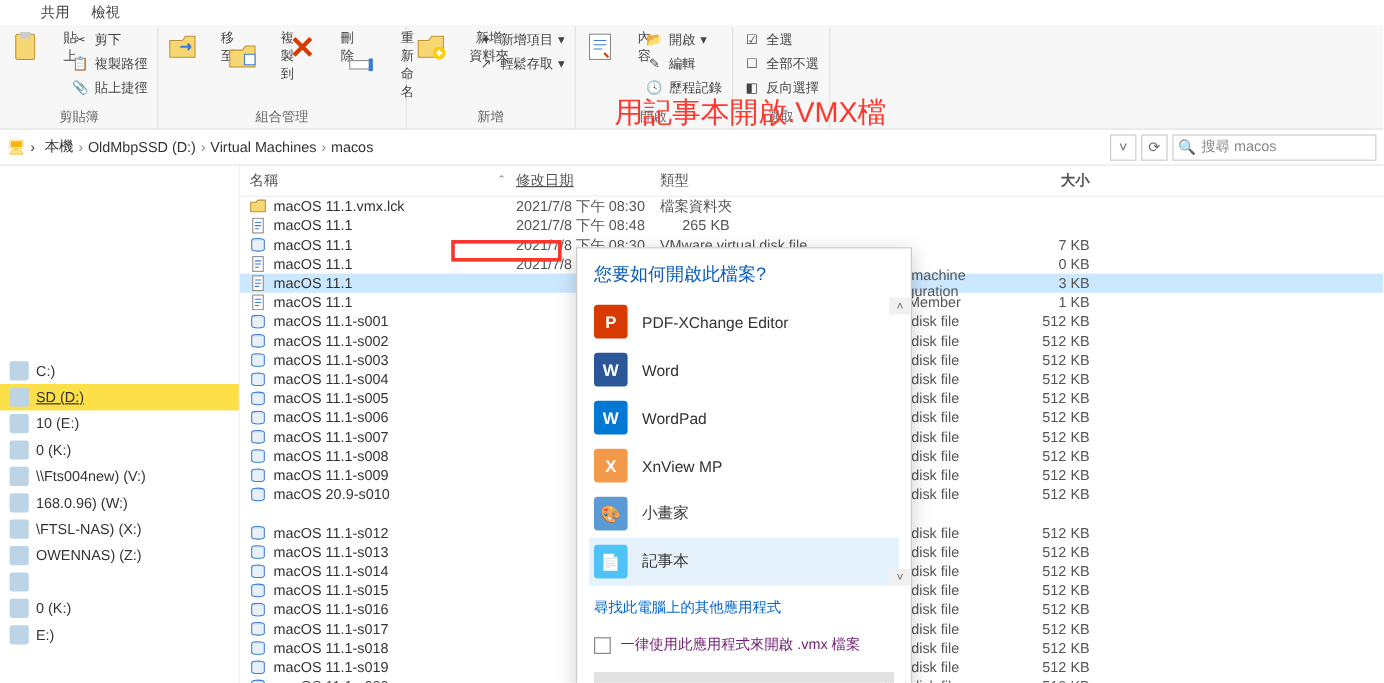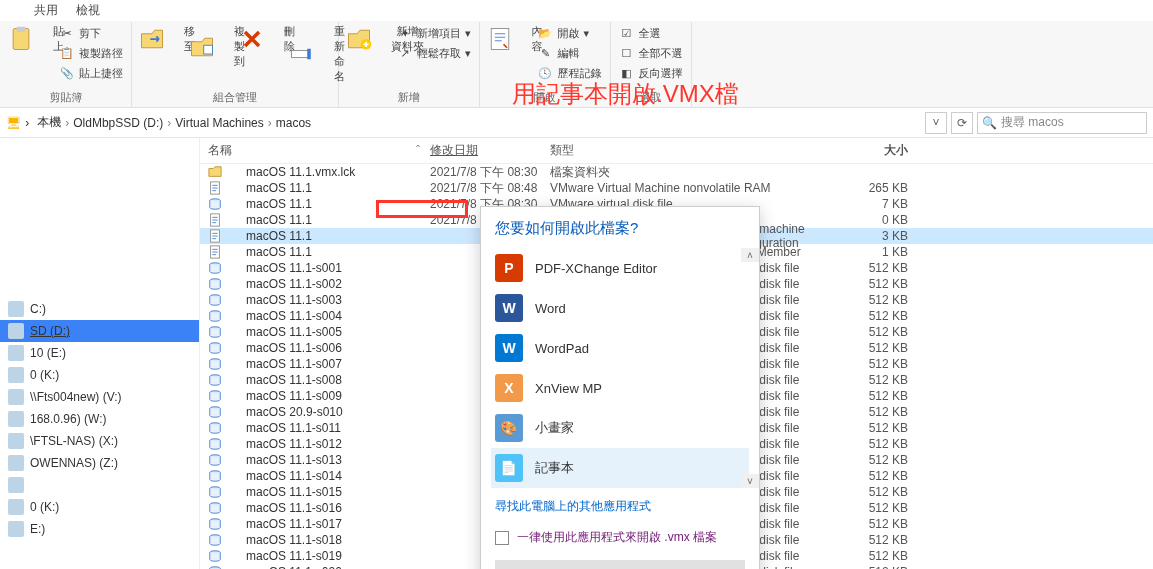--- a/index.html
+++ b/index.html
@@ -26,33 +26,33 @@
   .crumbs { display: flex; align-items: center; gap: 4px; flex: 1; font-size: 12px; color: #333; padding: 4px; }
   .crumbs .sep { color: #888; }
   .addr-tail { display: flex; gap: 4px; align-items: center; }
   .addr-tail .btn { width: 22px; height: 22px; border: 1px solid #ccc; display:flex; align-items:center; justify-content:center; background:#fff; color:#666; }
   .searchbox { width: 170px; height: 22px; border: 1px solid #ccc; display: flex; align-items: center; padding: 0 4px; color: #888; gap:4px; }
   
   
   .main { display: flex; height: calc(569px - 18px - 82px - 30px); }
   .nav { width: 200px; border-right: 1px solid #eee; padding-top: 160px; font-size: 12px; color: #333; }
   .nav-item { padding: 3px 8px; display:flex; align-items:center; gap:6px; }
-  .nav-item.sel { background: #3b82f6; text-decoration: underline; }
+  .nav-item.sel { background: #fde047; text-decoration: underline; }
   .nav-icon { width:16px; height:16px; display:inline-block; border-radius:2px; }
   
   .list { flex: 1; display: flex; flex-direction: column; position: relative; }
   .cols { display: flex; border-bottom: 1px solid #eee; font-size: 12px; color: #555; padding: 4px 0; }
   .col-name { width: 230px; padding-left: 8px; display:flex; align-items:center; gap:6px; }
   .col-date { width: 120px; text-decoration: underline; }
   .col-type { width: 300px; }
   .col-size { width: 80px; text-align: right; padding-right: 22px; font-weight: bold; }
   
   .rows { flex: 1; overflow: hidden; position: relative; }
   .row { display: flex; font-size: 12px; color: #333; padding: 1px 0; height: 16px; align-items: center; }
-  .row .c-name { width: 230px; padding-left: 8px; display: flex; align-items: center; gap: 24px; overflow:hidden; }
+  .row .c-name { width: 230px; padding-left: 8px; display: flex; align-items: center; gap: 6px; overflow:hidden; }
   .row .c-date { width: 120px; color: #555; }
   .row .c-type { width: 300px; color: #555; }
   .row .c-size { width: 80px; text-align: right; color: #555; padding-right: 22px; }
   .row.sel { background: #cce8ff; }
   .fi { width: 14px; height: 14px; display:inline-flex; align-items:center; justify-content:center; flex-shrink:0; }
   .fi svg { width:14px; height:14px; }
   
   
   .redtext { position:absolute; color:#ff362b; font-size:24px; font-weight:400; }
   .redbox  { position:absolute; border:3px solid #ff362b; pointer-events:none; }
@@ -322,21 +322,20 @@
           <div class="c-name">
             <span class="fi">
               <svg viewBox="0 0 16 16">
                 <rect x="3" y="1" width="10" height="14" fill="#fff" stroke="#888"></rect>
                 <path d="M5 5h6M5 8h6M5 11h4" stroke="#3a7bd5"></path>
               </svg>
             </span>
             <span>macOS 11.1</span>
           </div>
           <div class="c-date">2021/7/8 下午 08:48</div>
-          <div class="c-type">VMware Virtual Machine nonvolatile RAM</div>
           <div class="c-size">265 KB</div>
         </div>
         <div class="row">
           <div class="c-name">
             <span class="fi">
               <svg viewBox="0 0 16 16">
                 <ellipse cx="8" cy="4" rx="6" ry="2" fill="#cfe3f5" stroke="#3a7bd5"></ellipse>
                 <path d="M2 4v8a6 2 0 0 0 12 0V4" fill="#e8f1fb" stroke="#3a7bd5"></path>
               </svg>
             </span>
@@ -522,29 +521,20 @@
                 <path d="M2 4v8a6 2 0 0 0 12 0V4" fill="#e8f1fb" stroke="#3a7bd5"></path>
               </svg>
             </span>
             <span>macOS 20.9-s010</span>
           </div>
           <div class="c-date" style="visibility: hidden;"></div>
           <div class="c-type" style="padding-left: 180px; width: 300px;">irtual disk file</div>
           <div class="c-size">512 KB</div>
         </div>
         <div class="row">
-          <div class="c-name">
-            <span class="fi">
-              <svg viewBox="0 0 16 16">
-                <ellipse cx="8" cy="4" rx="6" ry="2" fill="#cfe3f5" stroke="#3a7bd5"></ellipse>
-                <path d="M2 4v8a6 2 0 0 0 12 0V4" fill="#e8f1fb" stroke="#3a7bd5"></path>
-              </svg>
-            </span>
-            <span>macOS 11.1-s011</span>
-          </div>
           <div class="c-date" style="visibility: hidden;"></div>
           <div class="c-type" style="padding-left: 180px; width: 300px;">irtual disk file</div>
           <div class="c-size">512 KB</div>
         </div>
         <div class="row">
           <div class="c-name">
             <span class="fi">
               <svg viewBox="0 0 16 16">
                 <ellipse cx="8" cy="4" rx="6" ry="2" fill="#cfe3f5" stroke="#3a7bd5"></ellipse>
                 <path d="M2 4v8a6 2 0 0 0 12 0V4" fill="#e8f1fb" stroke="#3a7bd5"></path>

